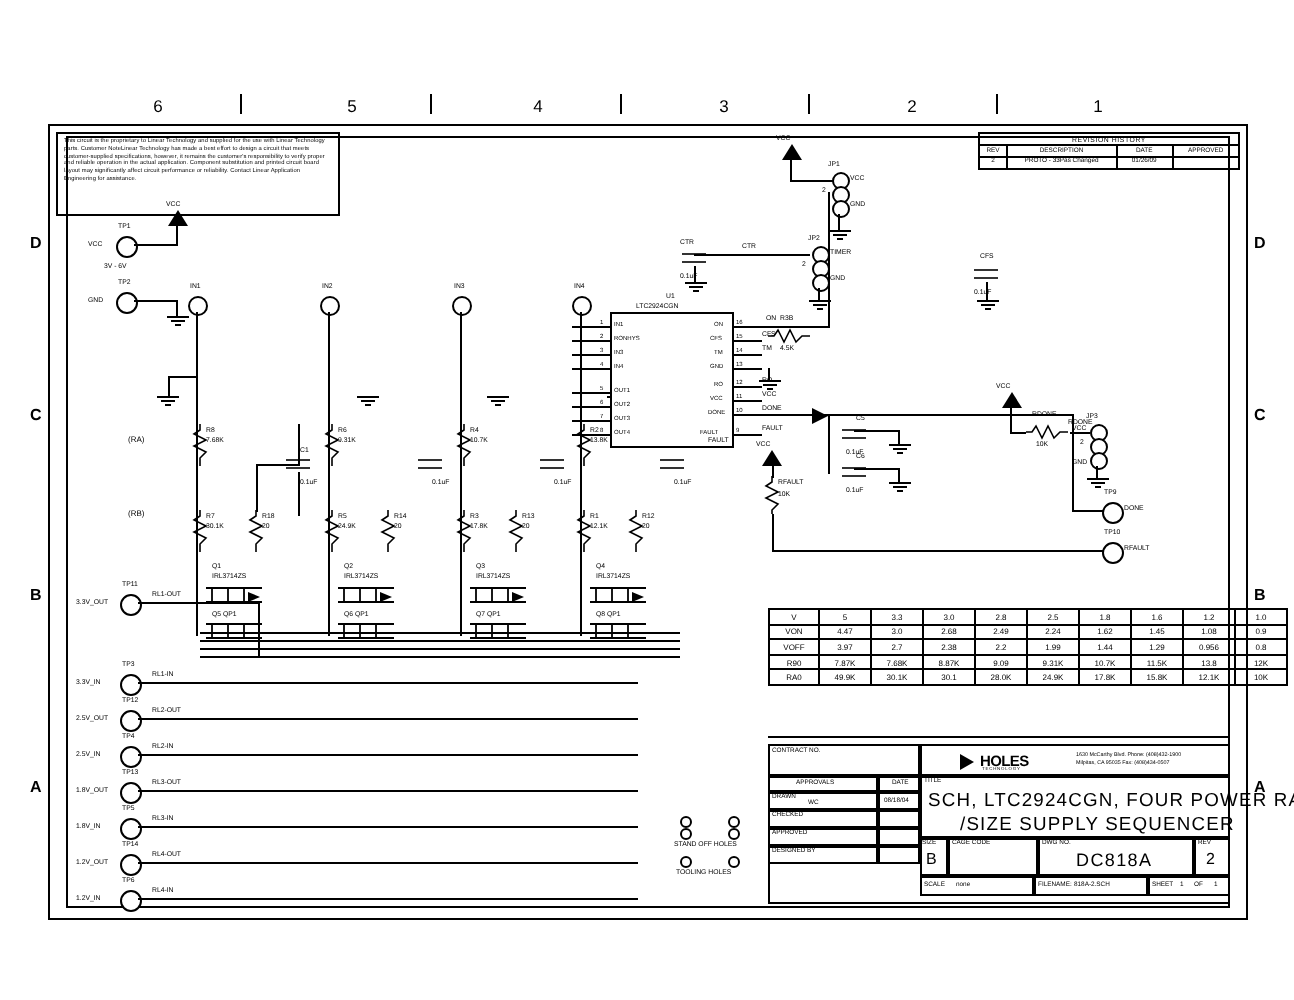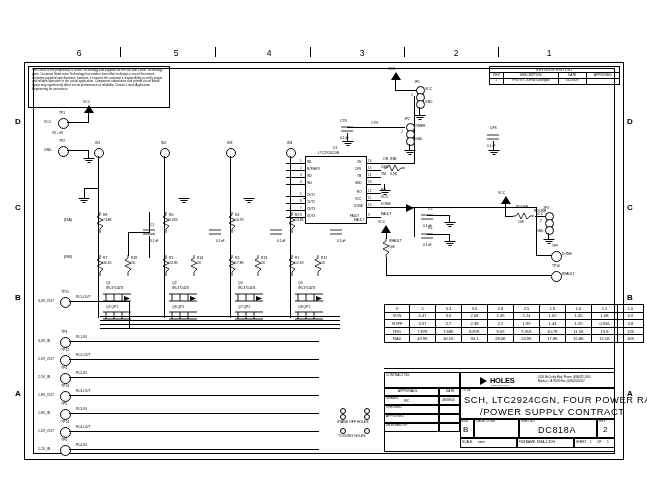--- a/index.html
+++ b/index.html
@@ -741,21 +741,21 @@
   <div class="tbtxt" style="left:386px;top:415px;">APPROVED</div>
   <div class="tb" style="left:439px;top:414px;width:21px;height:9px;"></div>
 
   <div class="tb" style="left:384px;top:423px;width:55px;height:9px;"></div>
   <div class="tbtxt" style="left:386px;top:424px;">DESIGNED BY</div>
   <div class="tb" style="left:439px;top:423px;width:21px;height:9px;"></div>
 
   <div class="tb" style="left:460px;top:388px;width:155px;height:31px;"></div>
   <div class="tbtxt" style="left:462px;top:389px;">TITLE</div>
   <div class="title-main" style="left:464px;top:394px;">SCH, LTC2924CGN, FOUR POWER RAILS</div>
-  <div class="title-main" style="left:480px;top:406px;">/POWER SUPPLY CONTRACT</div>
+  <div class="title-main" style="left:480px;top:406px;">/SIZE SUPPLY SEQUENCER</div>
 
   <div class="tb" style="left:460px;top:419px;width:14px;height:19px;"></div>
   <div class="tbtxt" style="left:461px;top:420px;">SIZE</div>
   <div class="sizeltr" style="left:463px;top:425px;">B</div>
 
   <div class="tb" style="left:474px;top:419px;width:45px;height:19px;"></div>
   <div class="t btxt tbtxt" style="left:476px;top:420px;">CAGE CODE</div>
 
   <div class="tb" style="left:519px;top:419px;width:78px;height:19px;"></div>
   <div class="tbtxt" style="left:521px;top:420px;">DWG NO.</div>

